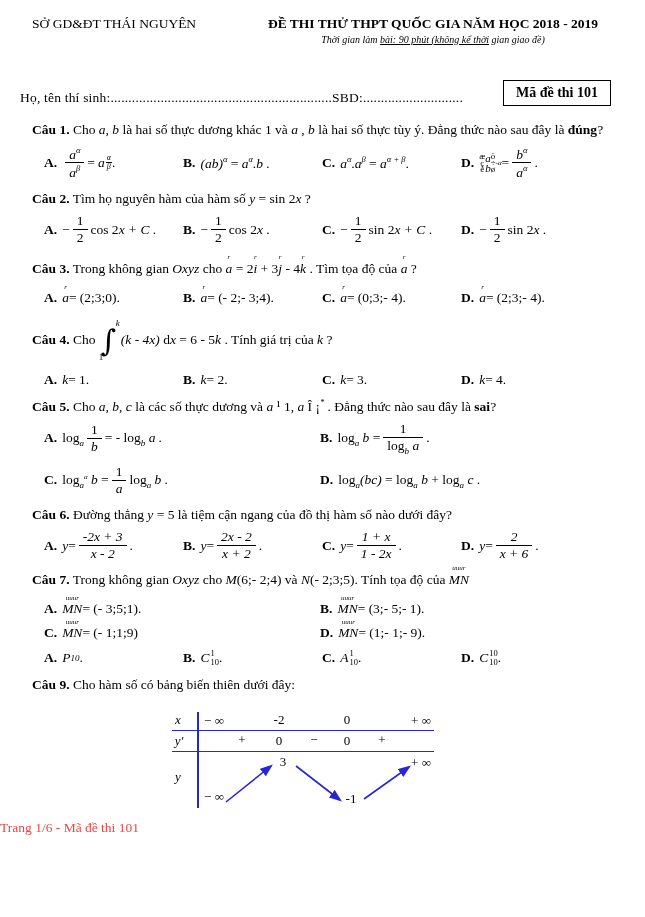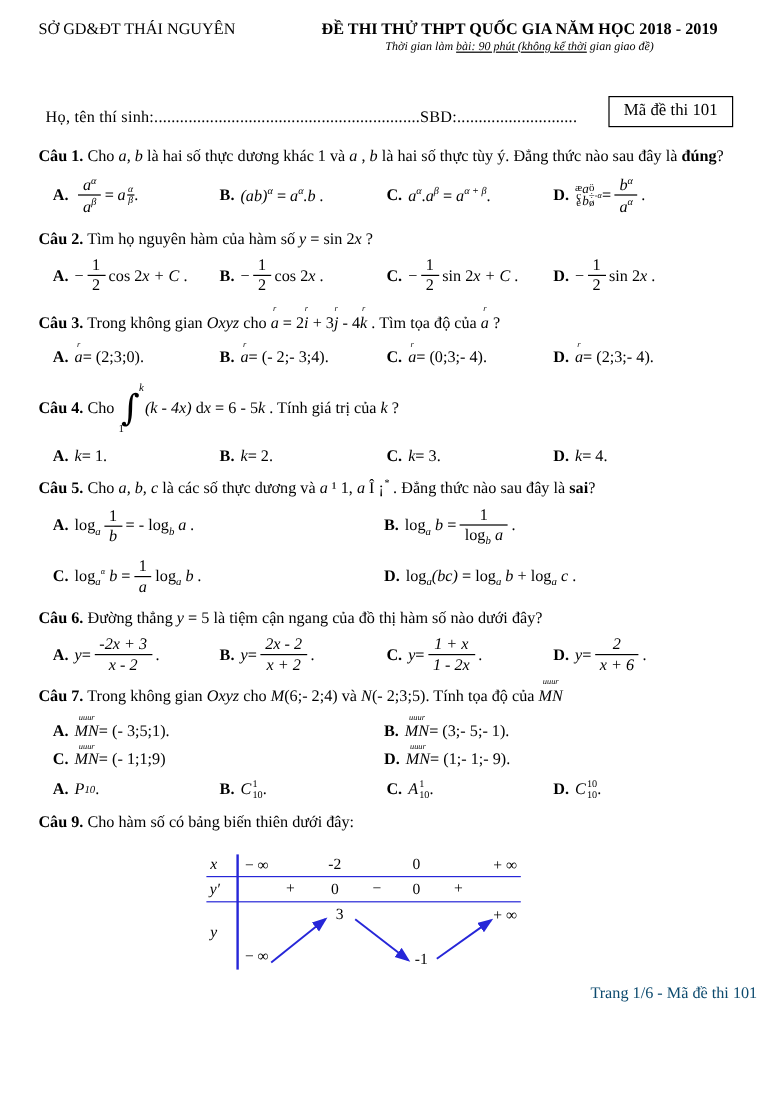--- a/index.html
+++ b/index.html
@@ -8,24 +8,24 @@
         overflow:hidden;}
   .it{font-style:italic;}
   .bd{font-weight:bold;}
   .ul{text-decoration:underline;}
   
   .header{display:flex;padding:16px 26px 0 32px;}
   .h-left{width:215px;text-align:left;line-height:1.25;}
   .h-right{flex:1;text-align:center;line-height:1.25;}
   .time-line{font-style:italic;font-size:10px;margin-top:1px;}
   
-  .info-row{position:relative;margin:34px 32px 0 32px;height:32px;}
+  .info-row{position:relative;margin:34px 32px 0 14px;height:32px;}
   .info-text{position:absolute;left:6px;top:10px;letter-spacing:.2px;}
   .code-box{position:absolute;right:2px;top:0px;border:1.6px solid #000;padding:4px 12px;
-            font-weight:normal;font-size:14px;}
+            font-weight:bold;font-size:14px;}
   
   .q{margin:9px 0 5px 32px;line-height:1.3;}
   .row{display:flex;align-items:center;padding-left:44px;margin:6px 0 8px 0;}
   .opt{width:139px;display:flex;align-items:center;}
   .opt:last-child{flex:1;}
   .opt2{width:276px;display:flex;align-items:center;}
   .opt2:last-child{flex:1;}
   .ol{margin-right:5px;}
   
   .fr{display:inline-block;vertical-align:middle;text-align:center;margin:0 3px;}
@@ -55,21 +55,21 @@
   .gcol span{display:block;}
   .gmid{display:inline-block;vertical-align:middle;font-style:italic;font-size:11px;line-height:10px;text-align:center;}
   .gmid span{display:block;}
   
   .bbt{position:relative;width:360px;height:108px;margin:14px 0 0 160px;font-size:13px;}
   .bbt .abs{position:absolute;transform:translateX(-50%);white-space:nowrap;}
   .bbt .vline{position:absolute;left:37px;top:4px;width:1.5px;height:96px;background:#2626d8;}
   .bbt .hline{position:absolute;left:12px;width:262px;height:1.5px;background:#2626d8;}
   .bbt svg{position:absolute;left:0;top:0;}
   
-  .footer{margin:4px 14px 0 0;text-align:right;color:#0c4a6e;font-size:13.5px;}
+  .footer{margin:4px 14px 0 0;color:#ef4444;font-size:13.5px;}
 </style>
 </head>
 <body>
 
 <div class="page">
 
   <div class="header">
     <div class="h-left">
       <div>SỞ GD&amp;ĐT THÁI NGUYÊN</div>
     </div>

